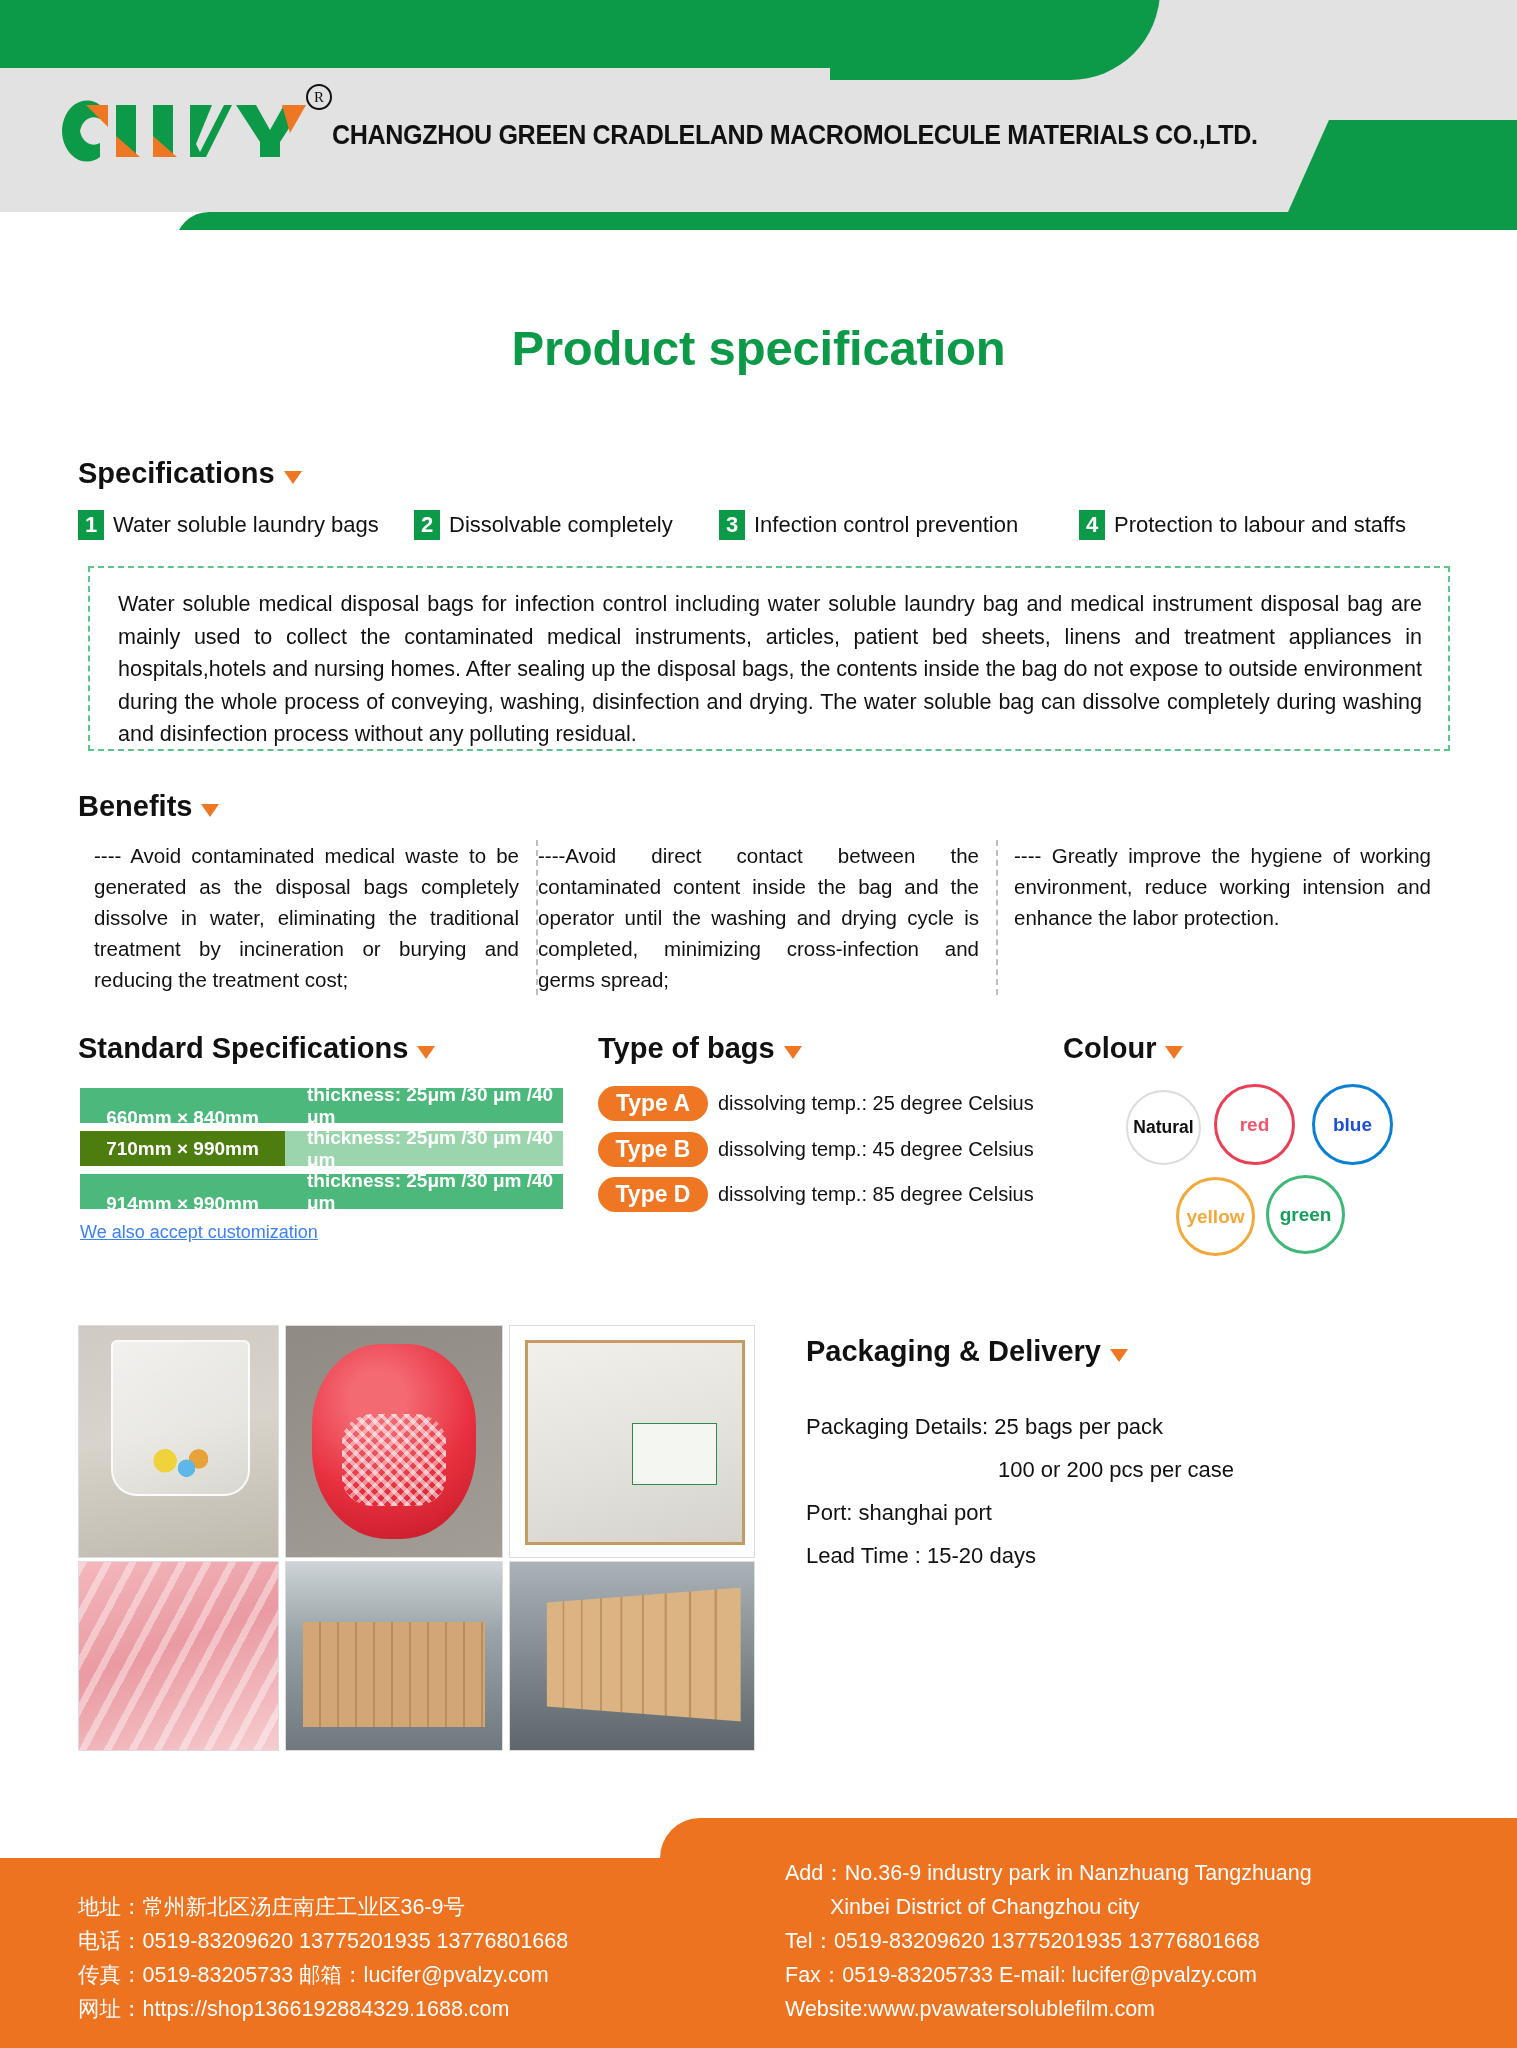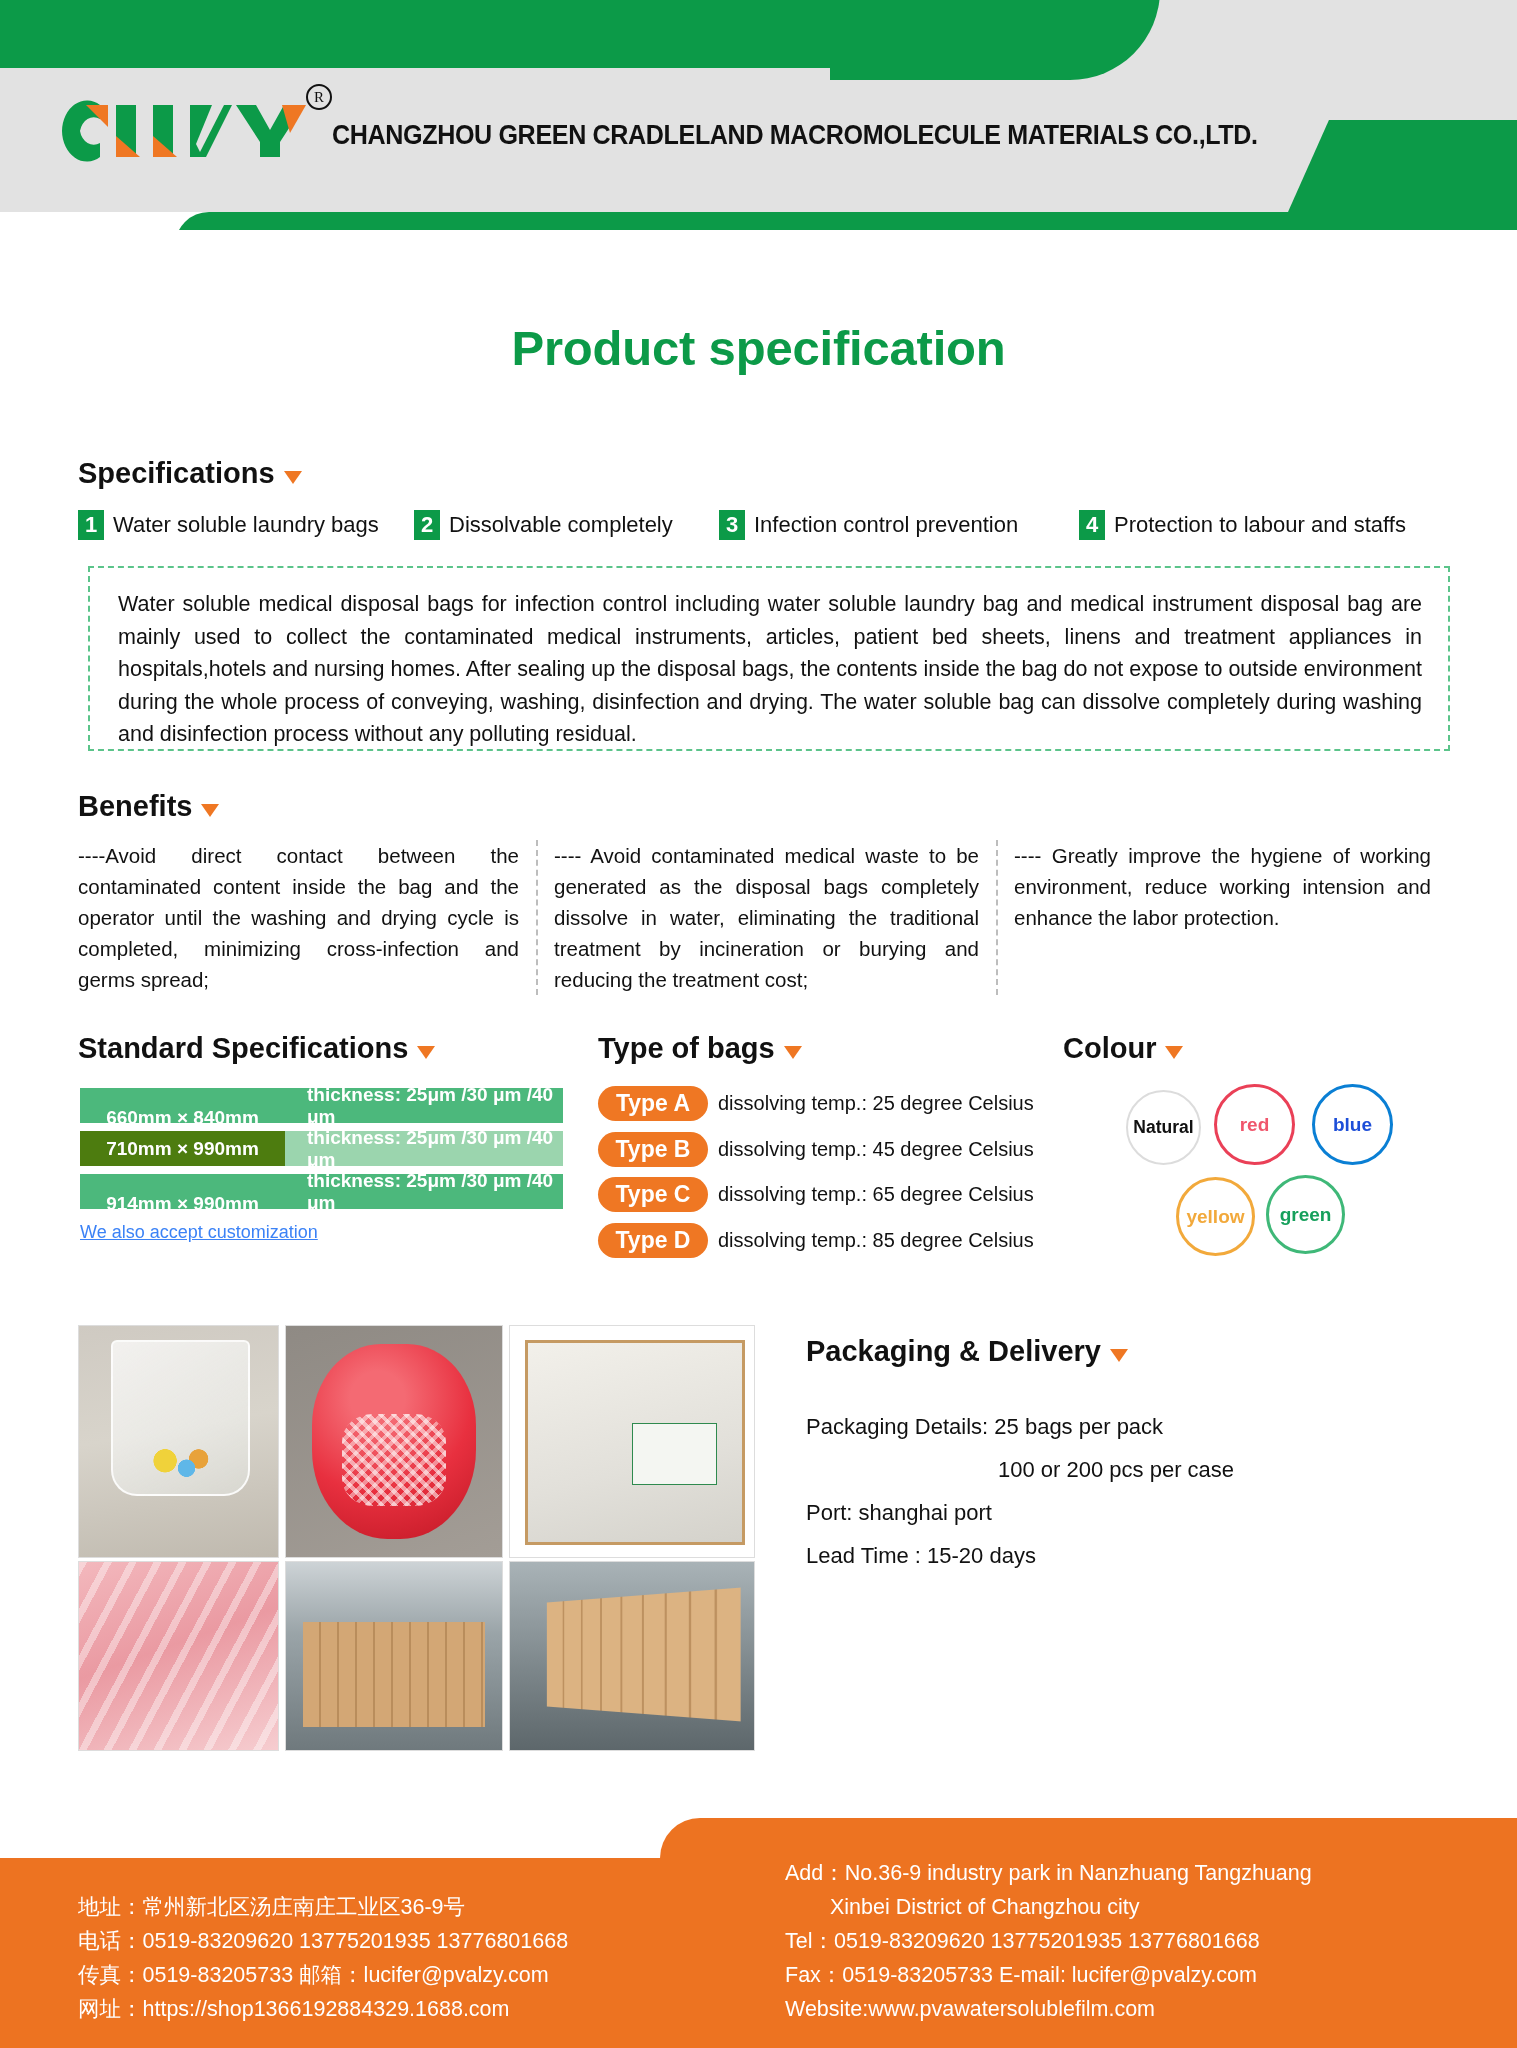--- a/index.html
+++ b/index.html
@@ -562,22 +562,22 @@
 
   <div class="desc-box">
     <div class="desc-text">Water soluble medical disposal bags for infection control including water soluble laundry bag and medical instrument disposal bag are mainly used to collect the contaminated medical instruments, articles, patient bed sheets, linens and treatment appliances in hospitals,hotels and nursing homes. After sealing up the disposal bags, the contents inside the bag do not expose to outside environment during the whole process of conveying, washing, disinfection and drying. The water soluble bag can dissolve completely during washing and disinfection process without any polluting residual.</div>
   </div>
 
   <div class="sec-head benefits-head">
     <span>Benefits</span>
     <span class="tri"></span>
   </div>
   <div class="benefits-row">
+    <div class="ben-col c1">----  Avoid contaminated medical waste to be generated as the disposal bags completely dissolve in water, eliminating the traditional treatment by incineration or burying and reducing the treatment cost;</div>
     <div class="ben-col c0">----Avoid direct contact between the contaminated content inside the bag and the operator until the washing and drying cycle is completed, minimizing cross-infection and germs spread;</div>
-    <div class="ben-col c1">----  Avoid contaminated medical waste to be generated as the disposal bags completely dissolve in water, eliminating the traditional treatment by incineration or burying and reducing the treatment cost;</div>
     <div class="ben-col c2">---- Greatly improve the hygiene of working environment, reduce working intension and enhance the labor protection.</div>
   </div>
 
   <div class="sec-head std-head">
     <span>Standard Specifications</span>
     <span class="tri"></span>
   </div>
   <div class="std-rows">
     <div class="std-row row-dark">
       <div class="std-size">
@@ -613,24 +613,20 @@
   <div class="type-rows">
     <div class="type-row">
       <div class="type-pill">Type A</div>
       <div class="type-desc">dissolving temp.: 25 degree Celsius</div>
     </div>
     <div class="type-row">
       <div class="type-pill">Type B</div>
       <div class="type-desc">dissolving temp.: 45 degree Celsius</div>
     </div>
     <div class="type-row">
-      <div class="type-pill">Type C</div>
-      <div class="type-desc">dissolving temp.: 65 degree Celsius</div>
-    </div>
-    <div class="type-row">
       <div class="type-pill">Type D</div>
       <div class="type-desc">dissolving temp.: 85 degree Celsius</div>
     </div>
   </div>
 
   <div class="sec-head col-head">
     <span>Colour</span>
     <span class="tri"></span>
   </div>
   <div class="colour-area">

